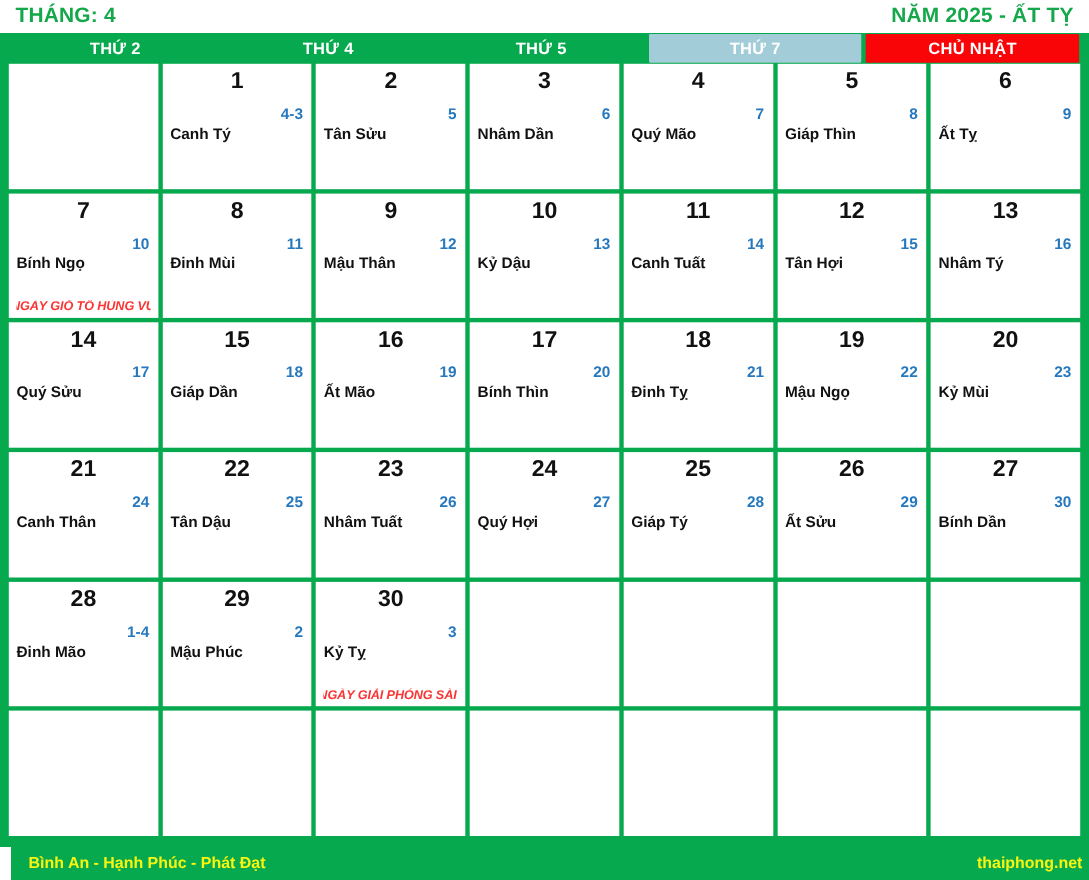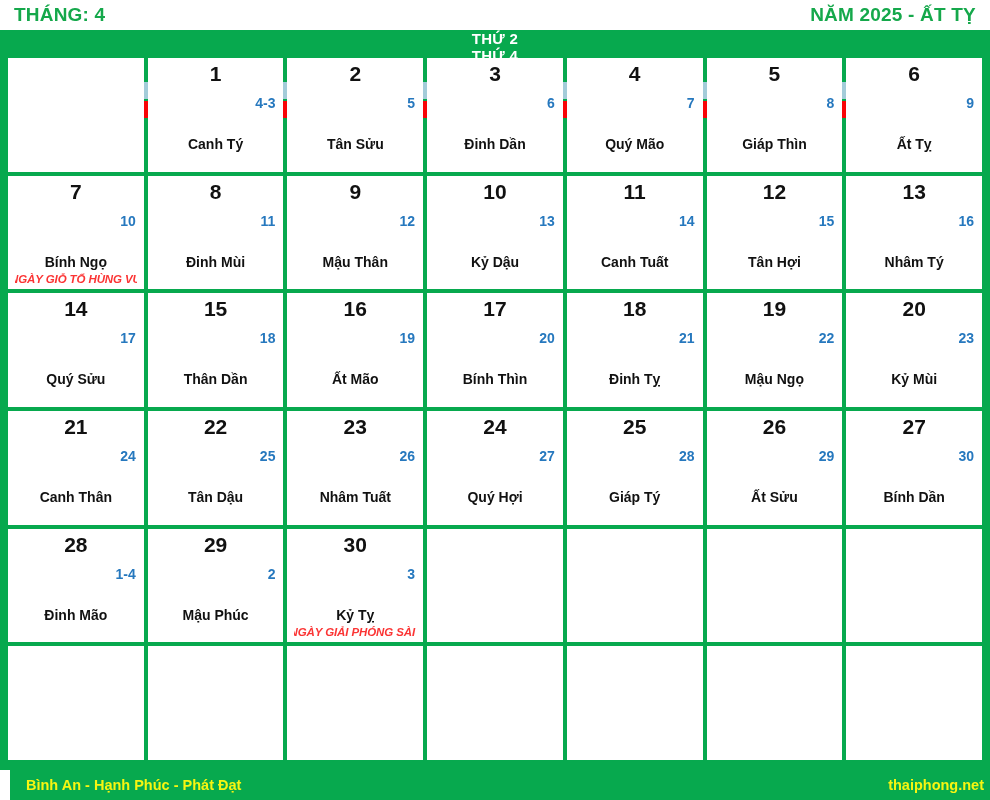--- a/index.html
+++ b/index.html
@@ -43,21 +43,20 @@
     width: 990px; height: 740px;
     background: #07a94e;
     padding: 0 8px 0 8px;
   }
 
   
   .weekrow {
     display: flex;
     height: 28px;
     width: 974px;
-    flex-direction: column;
   }
   .wcell {
     flex: 1 1 0;
     display: flex;
     align-items: center;
     justify-content: center;
     color: #ffffff;
     font-weight: bold;
     font-size: 15px;
     letter-spacing: 0.3px;
@@ -109,26 +108,26 @@
   .lunar-num {
     text-align: right;
     font-size: 14px;
     font-weight: bold;
     color: #2678be;
     line-height: 18px;
     margin-top: 7px;
     padding-right: 1px;
   }
   .lunar-name {
-    text-align: center;
+    text-align: left;
     font-size: 14px;
     font-weight: bold;
     color: #111111;
     line-height: 18px;
-    margin-top: 23px;
+    margin-top: 0;
     white-space: nowrap;
   }
   .note {
     position: absolute;
     left: -5px;
     bottom: 4px;
     width: 152px;
     font-size: 11.5px;
     font-style: italic;
     font-weight: bold;
@@ -190,21 +189,21 @@
           <div class="dc-inner">
             <div class="solar">2</div>
             <div class="lunar-num">5</div>
             <div class="lunar-name">Tân Sửu</div>
           </div>
         </div>
         <div class="daycell">
           <div class="dc-inner">
             <div class="solar">3</div>
             <div class="lunar-num">6</div>
-            <div class="lunar-name">Đinh Dần</div>
+            <div class="lunar-name">Nhâm Dần</div>
           </div>
         </div>
         <div class="daycell">
           <div class="dc-inner">
             <div class="solar">4</div>
             <div class="lunar-num">7</div>
             <div class="lunar-name">Quý Mão</div>
           </div>
         </div>
         <div class="daycell">
@@ -275,21 +274,21 @@
           <div class="dc-inner">
             <div class="solar">14</div>
             <div class="lunar-num">17</div>
             <div class="lunar-name">Quý Sửu</div>
           </div>
         </div>
         <div class="daycell">
           <div class="dc-inner">
             <div class="solar">15</div>
             <div class="lunar-num">18</div>
-            <div class="lunar-name">Thân Dần</div>
+            <div class="lunar-name">Giáp Dần</div>
           </div>
         </div>
         <div class="daycell">
           <div class="dc-inner">
             <div class="solar">16</div>
             <div class="lunar-num">19</div>
             <div class="lunar-name">Ất Mão</div>
           </div>
         </div>
         <div class="daycell">

